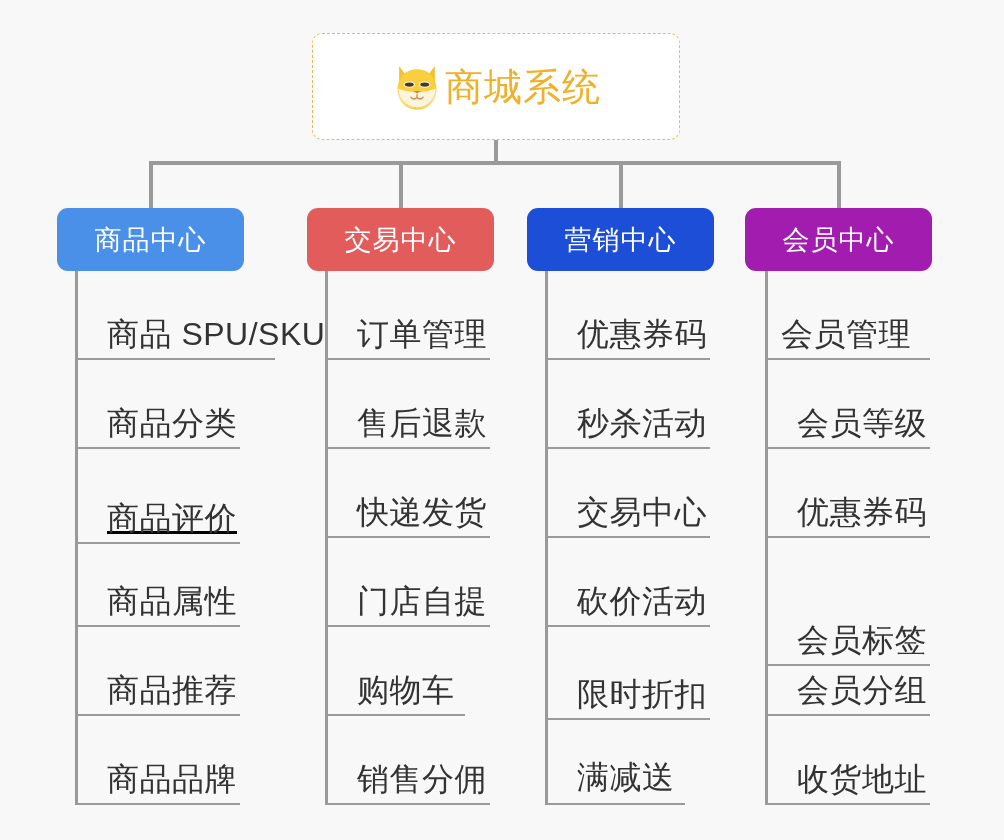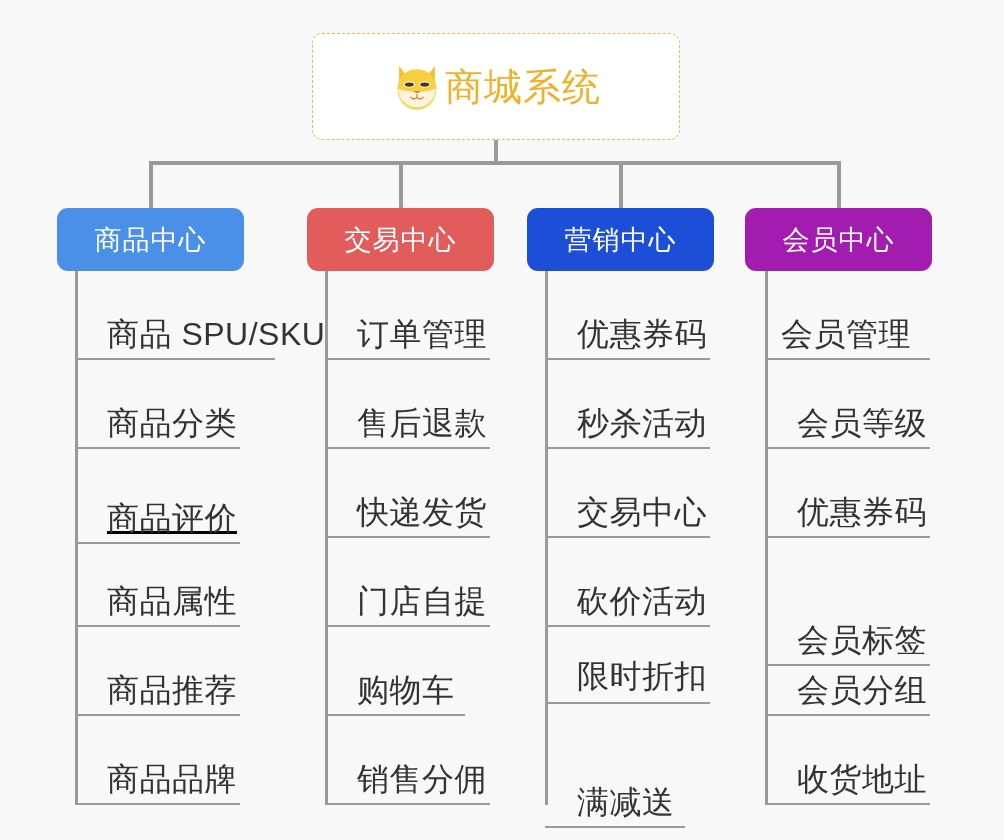--- a/index.html
+++ b/index.html
@@ -192,24 +192,24 @@
       </div>
       <div class="leaf-item" style="top: 89px; width: 165px;">
         <span class="leaf-label">秒杀活动</span>
       </div>
       <div class="leaf-item" style="top: 178px; width: 165px;">
         <span class="leaf-label">交易中心</span>
       </div>
       <div class="leaf-item" style="top: 267px; width: 165px;">
         <span class="leaf-label">砍价活动</span>
       </div>
-      <div class="leaf-item" style="top: 344px; width: 165px; font-family: Liberation Mono, monospace;">
+      <div class="leaf-item" style="top: 360px; width: 165px;">
         <span class="leaf-label">限时折扣</span>
       </div>
-      <div class="leaf-item" style="top: 468px; width: 140px;">
+      <div class="leaf-item" style="top: 445px; width: 140px; font-family: Liberation Mono, monospace;">
         <span class="leaf-label">满减送</span>
       </div>
     </div>
   <div class="leaf-col" id="col3" style="left: 765px;">
       <div class="leaf-rail" style="height: 534px;"></div>
       <div class="leaf-item" style="top: 0px; width: 165px; padding-left: 16px;">
         <span class="leaf-label">会员管理</span>
       </div>
       <div class="leaf-item" style="top: 89px; width: 165px;">
         <span class="leaf-label">会员等级</span>

